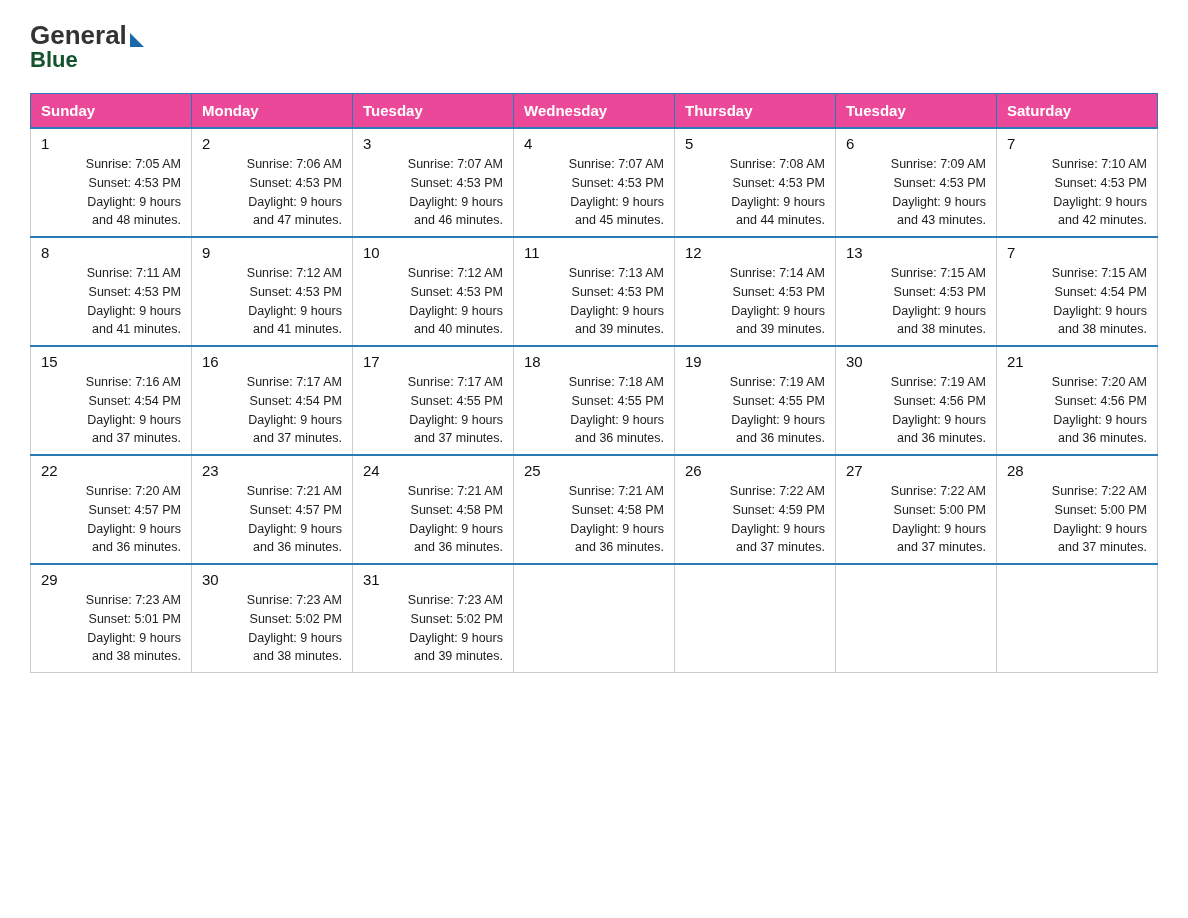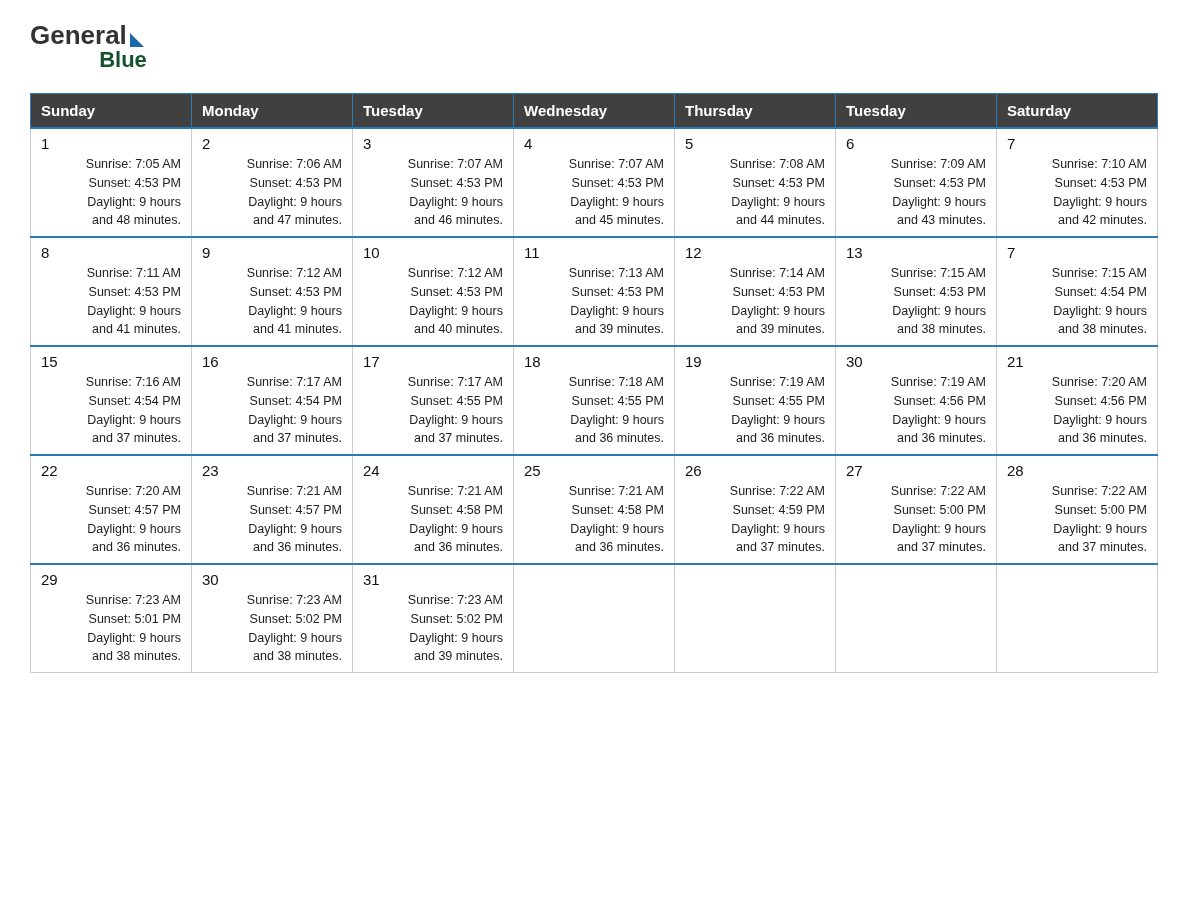--- a/index.html
+++ b/index.html
@@ -12,21 +12,21 @@
     }
     .header-area {
       display: flex;
       justify-content: space-between;
       align-items: flex-start;
       margin-bottom: 20px;
     }
     .logo {
       display: flex;
       flex-direction: column;
-      align-items: flex-end;
+      align-items: flex-start;
     }
     .logo-top {
       font-size: 26px;
       font-weight: bold;
       color: #333;
       display: flex;
       align-items: center;
     }
     .logo-general {
       color: #333;
@@ -60,21 +60,21 @@
       font-size: 22px;
       color: #333;
       margin-top: 4px;
     }
     table {
       width: 100%;
       border-collapse: collapse;
       table-layout: fixed;
     }
     thead th {
-      background-color: #404040;
+      background-color: #ec4899;
       color: #fff;
       font-size: 15px;
       padding: 8px 10px;
       text-align: left;
       border: 1px solid #2a7ab8;
     }
     tbody td {
       vertical-align: top;
       border: 1px solid #ccc;
       padding: 6px 10px;

